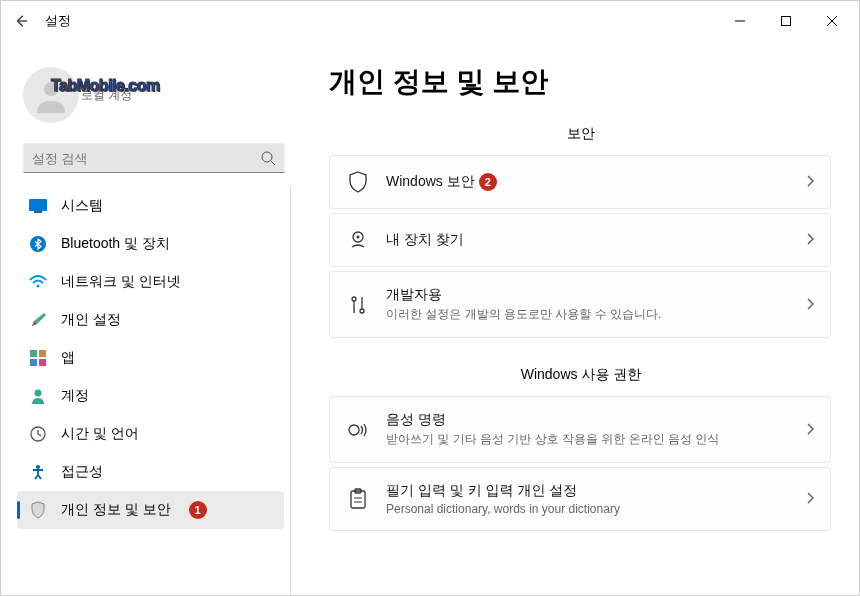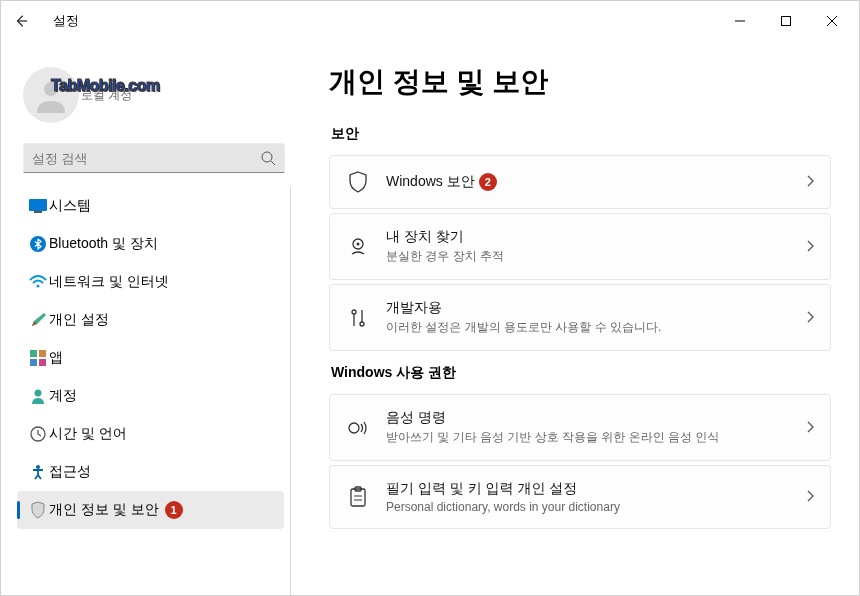--- a/index.html
+++ b/index.html
@@ -1,46 +1,46 @@
 <!DOCTYPE html>
 <html><head>
   <meta charset="utf-8">
   <style>
     * { margin: 0; padding: 0; box-sizing: border-box; font-family: 'Segoe UI', sans-serif; }
     body { width: 860px; height: 596px; background: #fff; border: 1px solid #d0d0d0; overflow: hidden; }
     
     .titlebar { display: flex; align-items: center; height: 40px; padding: 0 4px; }
     .titlebar .back { width: 32px; height: 32px; display: flex; align-items: center; justify-content: center; cursor: pointer; }
-    .titlebar .title { font-size: 13px; margin-left: 16px; font-family: Liberation Mono, monospace; }
+    .titlebar .title { font-size: 13px; margin-left: 8px; font-family: Liberation Mono, monospace; }
     .titlebar .spacer { flex: 1; }
     .win-controls { display: flex; }
     .win-btn { width: 46px; height: 32px; display: flex; align-items: center; justify-content: center; cursor: pointer; }
     
     .content { display: flex; height: calc(100% - 40px); }
     
     .sidebar { width: 300px; padding: 8px 10px 0 16px; display: flex; flex-direction: column; }
     .user-area { display: flex; align-items: center; padding: 18px 6px 20px 6px; gap: 2px; position: relative; }
     .avatar { width: 56px; height: 56px; border-radius: 50%; background: #e8e8e8; display: flex; align-items: center; justify-content: center; }
     .user-text .acct { font-size: 12px; color: #666; }
     .watermark { position: absolute; left: 34px; top: 28px; font-weight: 700; font-size: 16px; color: #1d4ed8; -webkit-text-stroke: 1.2px #333; text-shadow: 1px 1px 0 #555; letter-spacing: -0.5px; pointer-events: none; }
     
     .search { display: flex; align-items: center; border-bottom: 1px solid #888; padding: 6px 8px; margin: 0 6px 14px 6px; background: #e5e5e5; border-radius: 3px 3px 0 0; border-top: 1px solid #eee; border-left: 1px solid #eee; border-right: 1px solid #eee; }
     .search input { border: none; outline: none; flex: 1; font-size: 13px; background: transparent; color: #555; }
     
     .nav { overflow-y: auto; flex: 1; border-right: 1px solid #d8d8d8; padding-right: 6px; }
-    .nav-item { display: flex; align-items: center; gap: 2px; padding: 10px 12px; border-radius: 4px; cursor: pointer; font-size: 14px; position: relative; }
+    .nav-item { display: flex; align-items: center; gap: 14px; padding: 10px 12px; border-radius: 4px; cursor: pointer; font-size: 14px; position: relative; }
     .nav-item.active { background: #eaeaea; }
     .nav-item.active::before { content: ''; position: absolute; left: 0; top: 10px; bottom: 10px; width: 3px; background: #0067c0; border-radius: 2px; }
     .nav-icon { width: 18px; height: 18px; display: flex; align-items: center; justify-content: center; flex-shrink: 0; }
     
     .badge { display: inline-flex; width: 18px; height: 18px; border-radius: 50%; background: #c42b1c; color: #fff; font-size: 11px; font-weight: 700; align-items: center; justify-content: center; margin-left: 4px; }
     
     .main { flex: 1; padding: 22px 28px 0 28px; overflow-y: auto; }
     .main h1 { font-size: 28px; font-weight: 600; margin-bottom: 24px; }
-    .section-label { font-size: 14px; font-weight: 700; margin: 8px 0 12px 2px; }
+    .section-label { font-size: 14px; font-weight: 400; margin: 8px 0 12px 2px; text-align: center; }
     
     .card { display: flex; align-items: center; border: 1px solid #e6e6e6; border-radius: 4px; padding: 14px 16px; margin-bottom: 4px; cursor: pointer; background: #fdfdfd; }
     .card-icon { width: 24px; height: 24px; display: flex; align-items: center; justify-content: center; margin-right: 16px; flex-shrink: 0; }
     .card-body { flex: 1; }
     .card-title { font-size: 14px; color: #111; display: flex; align-items: center; }
     .card-sub { font-size: 12px; color: #666; margin-top: 2px; }
     .chev { color: #666; }
   </style>
 </head>
 <body>
@@ -210,21 +210,20 @@
     <div class="card">
       <div class="card-icon">
           <svg width="20" height="22" viewBox="0 0 20 22">
             <circle cx="10" cy="8" r="5" stroke="#333" fill="none" stroke-width="1.3"></circle>
             <circle cx="10" cy="8" r="1.5" fill="#333"></circle>
             <path d="M4 18 Q10 14 16 18" stroke="#333" fill="none" stroke-width="1.3"></path>
           </svg>
         </div>
       <div class="card-body">
         <div class="card-title">내 장치 찾기</div>
-        <div class="card-sub">분실한 경우 장치 추적</div>
       </div>
       <span class="chev"><svg width="8" height="12" viewBox="0 0 8 12">
             <path d="M2 1 L7 6 L2 11" stroke="#555" fill="none" stroke-width="1.3"></path>
           </svg></span>
     </div>
 
     <div class="card">
       <div class="card-icon">
           <svg width="20" height="20" viewBox="0 0 20 20">
             <circle cx="6" cy="4" r="2" stroke="#333" fill="none" stroke-width="1.3"></circle>
@@ -235,21 +234,21 @@
         </div>
       <div class="card-body">
         <div class="card-title">개발자용</div>
         <div class="card-sub">이러한 설정은 개발의 용도로만 사용할 수 있습니다.</div>
       </div>
       <span class="chev"><svg width="8" height="12" viewBox="0 0 8 12">
             <path d="M2 1 L7 6 L2 11" stroke="#555" fill="none" stroke-width="1.3"></path>
           </svg></span>
     </div>
 
-    <div class="section-label" style="margin-top:13px">Windows 사용 권한</div>
+    <div class="section-label" style="margin-top:28px">Windows 사용 권한</div>
 
 
     <div class="card">
       <div class="card-icon">
           <svg width="22" height="18" viewBox="0 0 22 18">
             <circle cx="7" cy="9" r="5" stroke="#333" fill="none" stroke-width="1.3"></circle>
             <path d="M14 5 Q17 9 14 13 M17 3 Q21 9 17 15" stroke="#333" fill="none" stroke-width="1.3"></path>
           </svg>
         </div>
       <div class="card-body">

